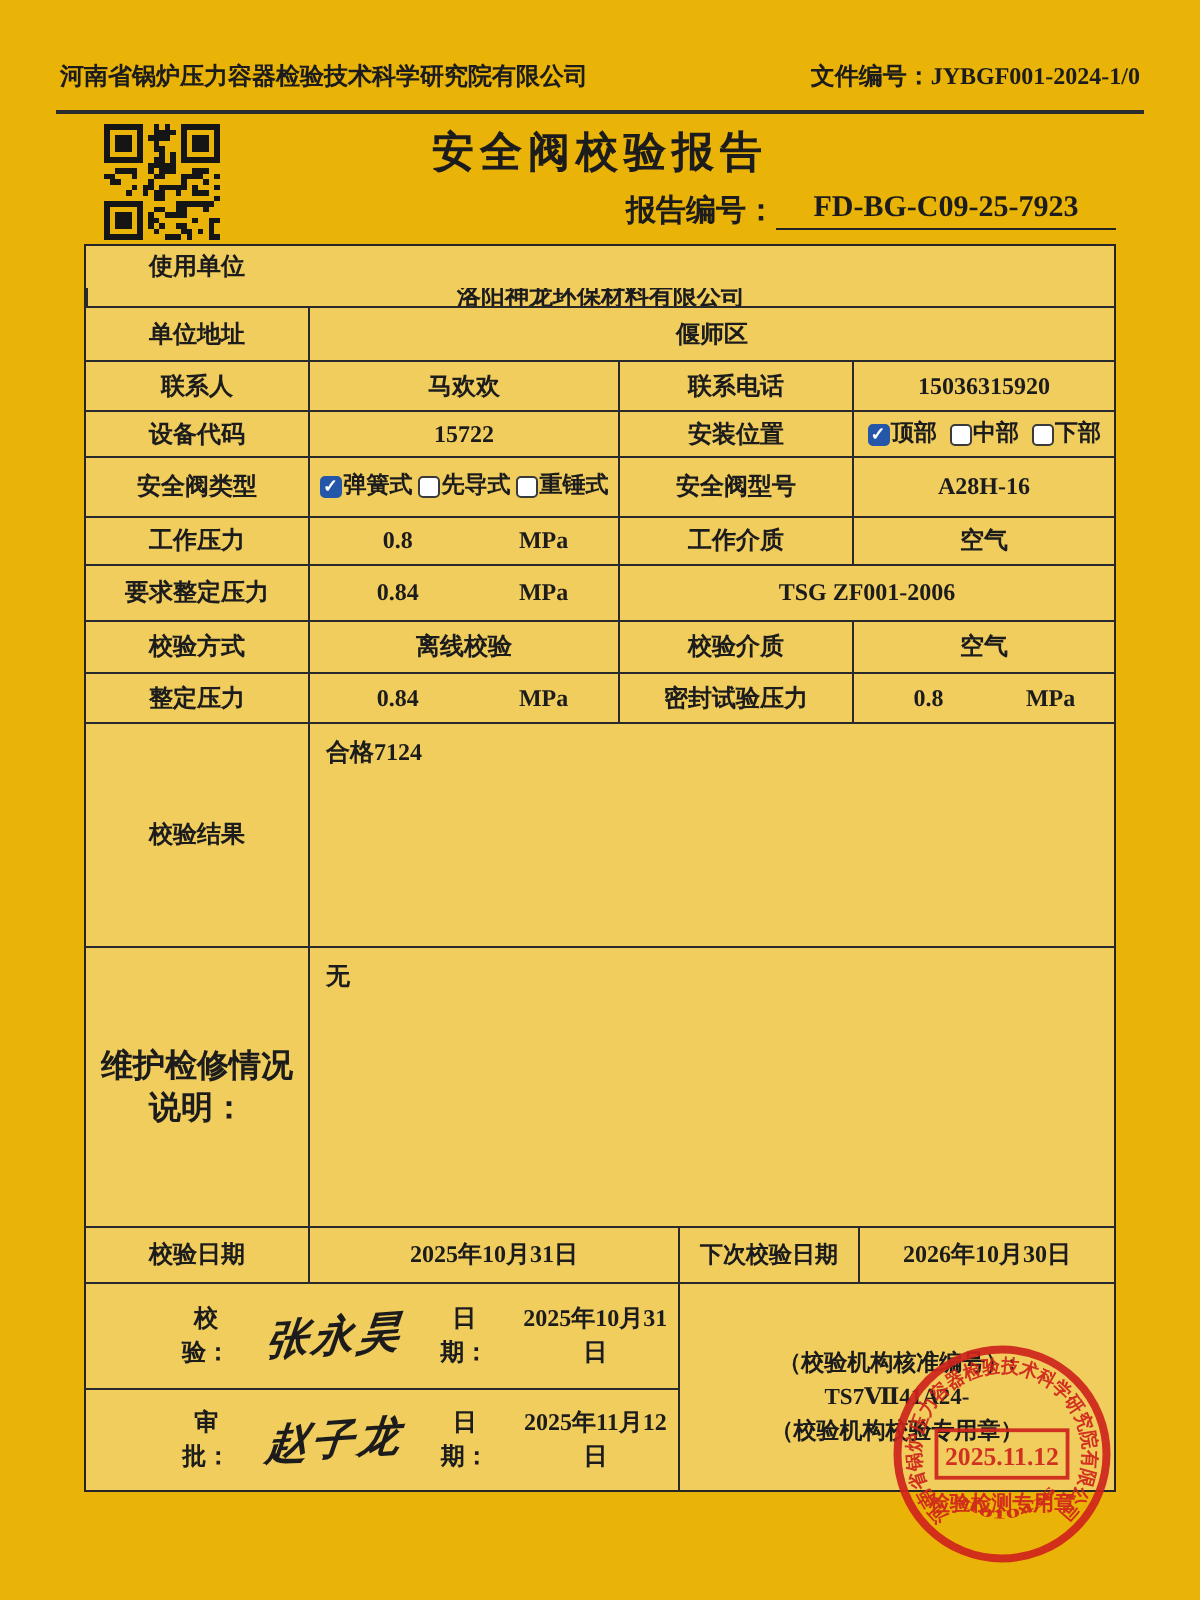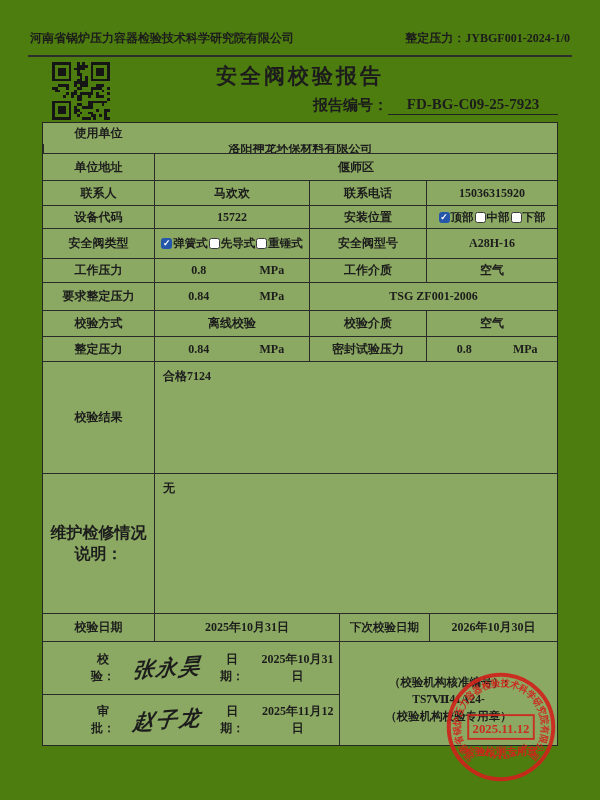--- a/index.html
+++ b/index.html
@@ -1,18 +1,18 @@
 <!DOCTYPE html>
 <html><head>
 <meta charset="utf-8">
 <style>
   html,body{margin:0;padding:0;background:#e8e6e2;}
   .page{
     position:relative;width:600px;height:800px;margin:0 auto;
-    background:#4d7c0f;overflow:hidden;
+    background:#eab308;overflow:hidden;
     font-family:"Liberation Serif","DejaVu Serif",serif;
     color:#1c1c1c;
   }
   
   .hdr{position:absolute;left:30px;right:30px;top:30px;display:flex;justify-content:space-between;align-items:baseline;font-size:12px;font-weight:bold;}
   .hdr-rule{position:absolute;left:28px;right:28px;top:55px;height:2px;background:#2d2d2d;}
   .qr{position:absolute;left:52px;top:62px;width:58px;height:58px;}
   .title{position:absolute;left:0;right:0;top:62px;text-align:center;font-size:21px;font-weight:bold;letter-spacing:3px;}
   .report-line{position:absolute;top:96px;right:42px;display:flex;align-items:flex-end;font-size:15px;font-weight:bold;}
   .report-no{display:inline-block;min-width:158px;text-align:center;border-bottom:1.5px solid #222;padding:0 6px 1px;}
@@ -29,21 +29,21 @@
   .c3{width:117px;flex:none;}
   .c4{flex:1;}
   .d2{width:185px;flex:none;}
   .d3{width:90px;flex:none;}
   .wide{flex:1;}
   .topleft{align-items:flex-start;justify-content:flex-start;text-align:right;padding:6px 8px;}
   .pv{display:flex;justify-content:center;gap:0;}
   .pv .num{flex:1.2;text-align:center;}
   .pv .unit{flex:1;text-align:center;}
   
-  .cbgroup{display:flex;flex-wrap:wrap;justify-content:center;align-items:center;gap:1px;line-height:15px;}
+  .cbgroup{display:flex;flex-wrap:wrap;justify-content:center;align-items:center;gap:1px;line-height:15px;flex-direction:column;}
   .cbitem{display:inline-flex;align-items:center;white-space:nowrap;font-weight:bold;font-size:11.5px;}
   .cb{width:11px;height:11px;border:1.4px solid #3a3a3a;border-radius:2.5px;display:inline-flex;align-items:center;justify-content:center;margin-right:1px;box-sizing:border-box;background:#fff;}
   .cb.checked{background:#2456aa;border-color:#2456aa;}
   .cb.checked::after{content:"✓";color:#fff;font-size:9px;font-weight:bold;line-height:1;}
   
   .sigcell{justify-content:space-between;padding-left:44px;gap:8px;}
   .sig{font-style:italic;font-weight:bold;font-size:21px;letter-spacing:2px;transform:rotate(-4deg) skewX(-10deg);white-space:nowrap;margin:0 6px;font-family:"DejaVu Sans",cursive;}
   .sigdate{font-weight:bold;margin-left:4px;}
   
   .orgcell{flex-direction:column;justify-content:center;align-items:center;font-size:11.5px;font-weight:bold;line-height:17px;padding-top:14px;}
@@ -51,21 +51,21 @@
   .stamp text, .stamp textPath{font-family:"Liberation Serif",serif;}
 </style>
 </head>
 <body>
 
 <div class="page">
 
   <div class="hdr">
     <span>河南省锅炉压力容器检验技术科学研究院有限公司</span>
     <span>
-      <span>整定压力：</span><span>JYBGF001-2024-1/0</span>
+      <span>文件编号：</span><span>JYBGF001-2024-1/0</span>
     </span>
   </div>
   <div class="hdr-rule"></div>
 
   <svg id="qr" class="qr" viewBox="0 0 21 21" shape-rendering="crispEdges">
       <rect x="0" y="0" width="1" height="1" fill="#151515"></rect>
       <rect x="1" y="0" width="1" height="1" fill="#151515"></rect>
       <rect x="2" y="0" width="1" height="1" fill="#151515"></rect>
       <rect x="3" y="0" width="1" height="1" fill="#151515"></rect>
       <rect x="4" y="0" width="1" height="1" fill="#151515"></rect>

